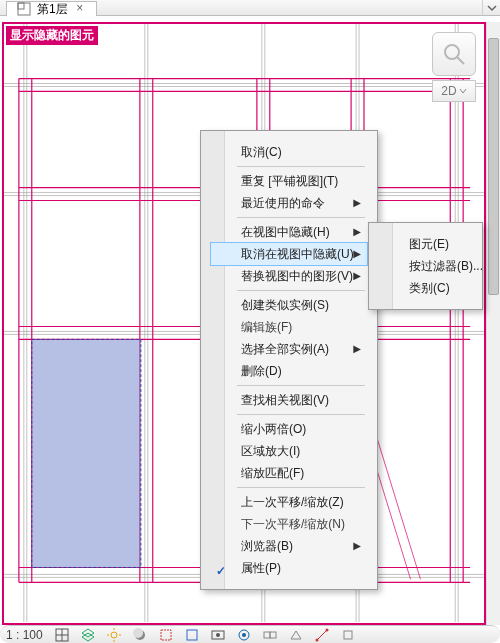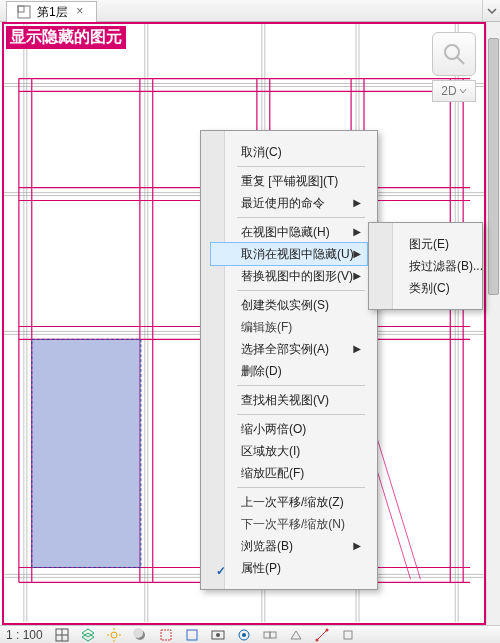--- a/index.html
+++ b/index.html
@@ -1,27 +1,27 @@
 <!DOCTYPE html>
 <html><head>
 <meta charset="utf-8">
 <style>
   *{box-sizing:border-box;margin:0;padding:0;font-family:"Microsoft YaHei","SimSun",sans-serif;font-size:12px;}
   body{width:500px;height:643px;background:#fff;overflow:hidden;position:relative;}
-  .tabbar{height:22px;background:linear-gradient(#f8f8f8,#e9e9e9);border-bottom:1px solid #bcbcbc;display:flex;align-items:stretch;padding-left:6px;}
+  .tabbar{height:16px;background:linear-gradient(#f8f8f8,#e9e9e9);border-bottom:1px solid #bcbcbc;display:flex;align-items:stretch;padding-left:6px;}
   .tab{display:flex;align-items:center;gap:6px;padding:0 10px;background:#fff;border:1px solid #bcbcbc;border-bottom:none;position:relative;top:1px;}
   .tab .close{width:12px;height:12px;line-height:10px;text-align:center;color:#666;cursor:default;}
   .tabicon{width:14px;height:14px;display:inline-block;}
   .rightctrl{margin-left:auto;width:18px;display:flex;align-items:center;justify-content:center;color:#666;border-left:1px solid #d0d0d0;}
   .canvas-wrap{position:absolute;left:2px;top:22px;right:14px;bottom:18px;border:2px solid #d6006c;background:#fff;overflow:hidden;}
-  .hint{position:absolute;left:2px;top:2px;background:#d6006c;color:#fff;padding:1px 4px;font-size:16px;font-weight:bold;z-index:5;}
+  .hint{position:absolute;left:2px;top:2px;background:#d6006c;color:#fff;padding:1px 4px;font-size:12px;font-weight:bold;z-index:5;}
   .scroll-v{position:absolute;right:0;top:22px;bottom:18px;width:14px;background:#f0f0f0;border-left:1px solid #dcdcdc;}
   .scroll-v .track{position:absolute;left:1px;right:1px;top:16px;bottom:16px;}
   .scroll-v .thumb{position:absolute;left:0;right:0;top:0;height:45%;background:#c9c9c9;border:1px solid #a9a9a9;border-radius:2px;}
-  .statusbar{position:absolute;left:0;right:0;bottom:0;height:18px;background:linear-gradient(#fafafa,#e8e8e8);border-top:1px solid #c9c9c9;display:flex;align-items:center;padding:0 6px;gap:12px;color:#444;}
+  .statusbar{position:absolute;left:0;right:0;bottom:0;height:18px;background:linear-gradient(#fafafa,#e8e8e8);border-top:1px solid #c9c9c9;display:flex;align-items:center;padding:0 6px;gap:12px;color:#444;border-radius:9px;}
   .sbicon{width:14px;height:14px;display:inline-block;}
   
   .grid{position:absolute;inset:0;}
   .grid line{stroke:#9a9a9a;stroke-width:0.6;}
   .walls line{stroke:#d6006c;stroke-width:1.2;}
   .walls .thin{stroke-width:0.7;}
   .sel{fill:rgba(120,140,205,0.55);stroke:#2a3e9e;stroke-width:1;stroke-dasharray:3 2;}
   .viewcube{position:absolute;right:8px;top:8px;width:44px;height:72px;z-index:4;}
   .vcbox{width:44px;height:44px;border:1px solid #c8c8c8;border-radius:6px;background:linear-gradient(#fdfdfd,#ececec);display:flex;align-items:center;justify-content:center;}
   .vcbox svg{opacity:.55}

